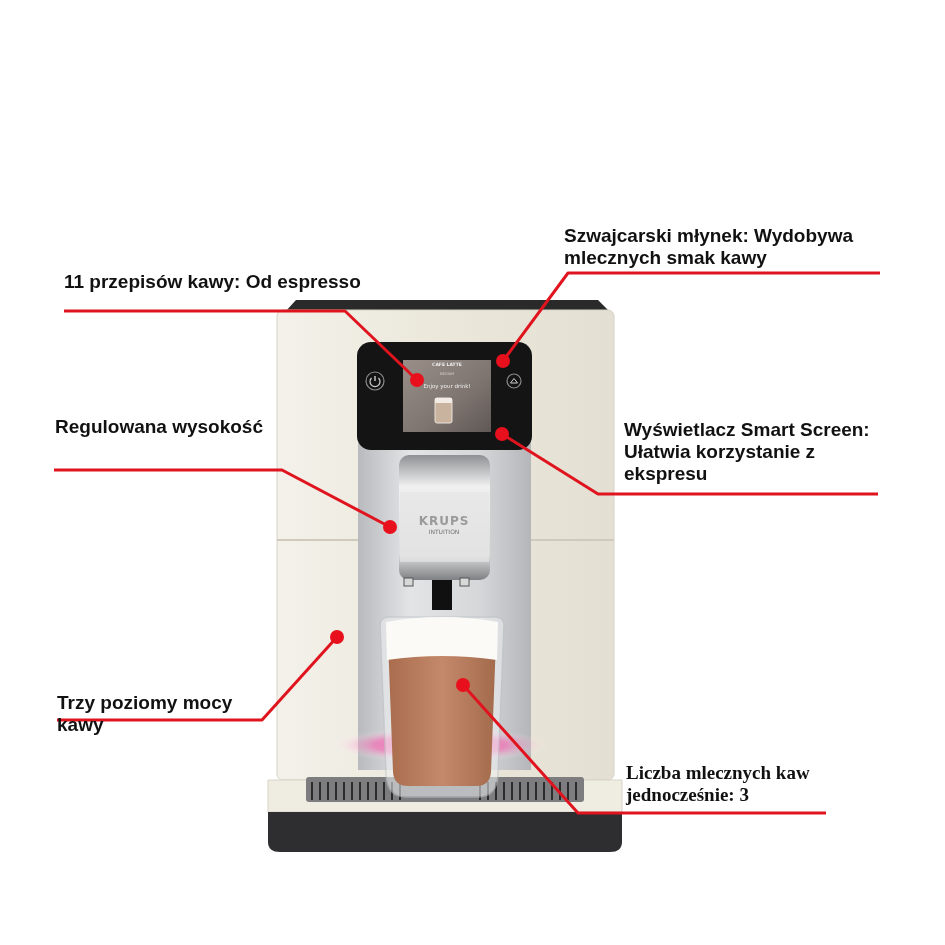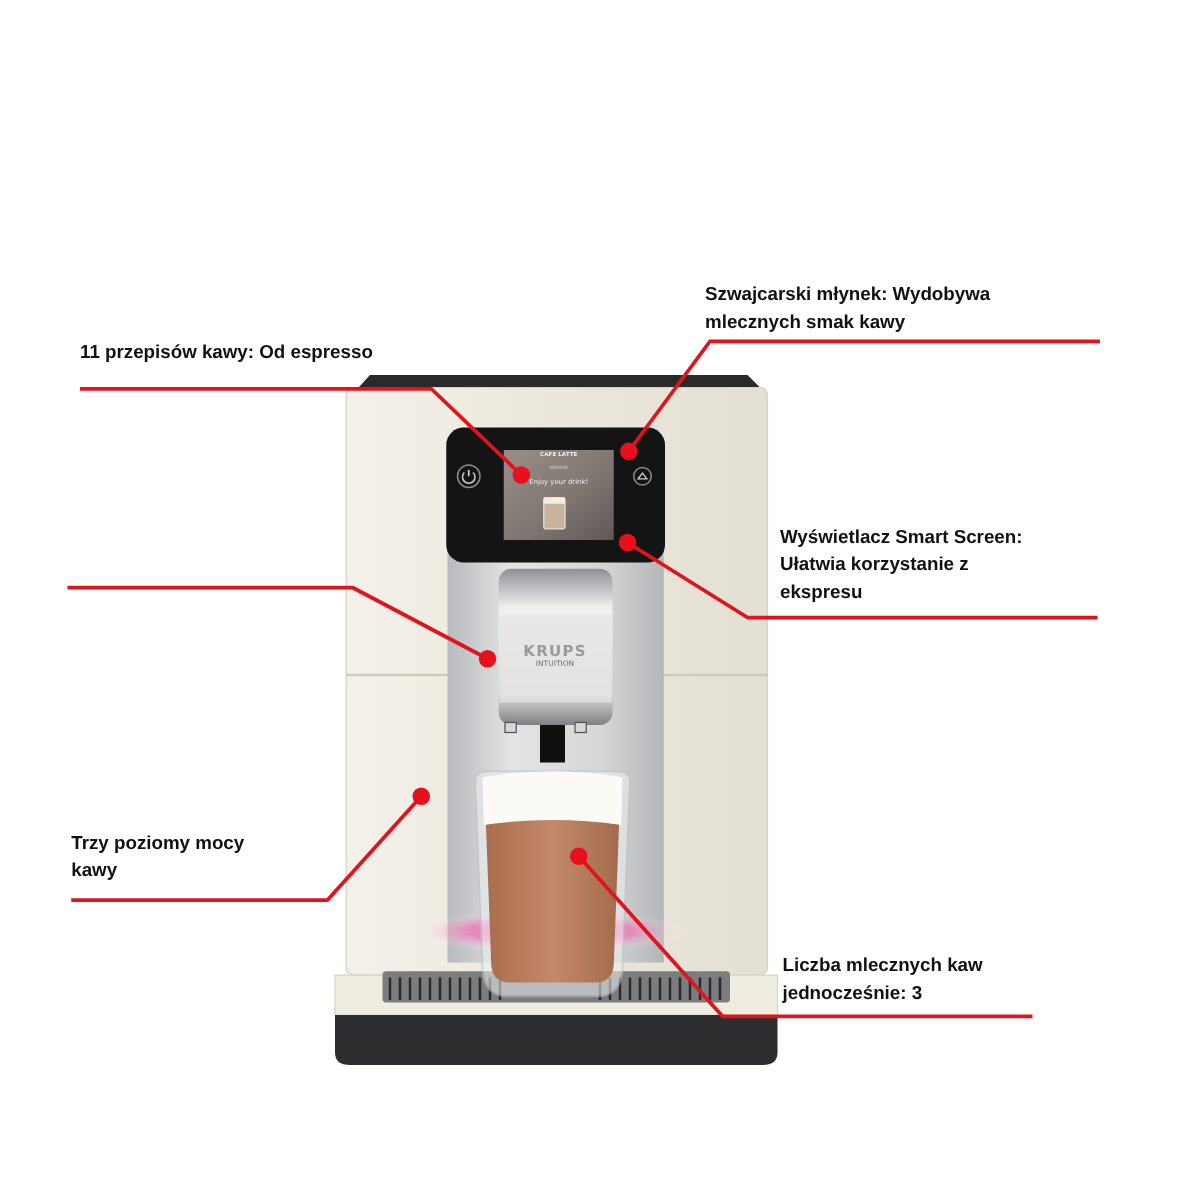--- a/index.html
+++ b/index.html
@@ -1,17 +1,17 @@
 <!DOCTYPE html>
 <html><head>
 <meta charset="utf-8">
 <style>
   html,body{margin:0;padding:0;background:#ffffff;}
   #stage{position:relative;width:945px;height:945px;overflow:hidden;background:#ffffff;font-family:"Liberation Sans",sans-serif;}
-  .label{position:absolute;font-weight:bold;font-size:15px;line-height:22px;color:#111111;white-space:nowrap;}
+  .label{position:absolute;font-weight:bold;font-size:19px;line-height:22px;color:#111111;white-space:nowrap;}
   .label span{display:block;}
   svg{position:absolute;left:0;top:0;}
   .screen-text{position:absolute;font-family:"DejaVu Sans",sans-serif;color:#eeeeee;text-align:center;width:80px;}
   .brand{position:absolute;font-family:"DejaVu Sans",sans-serif;color:#9a9a9a;text-align:center;}
 </style>
 </head>
 <body>
 
 <div id="stage">
 
@@ -148,31 +148,32 @@
   <div class="label" style="left:64px;top:260px;margin-top:11px;">
     <span>11 przepisów kawy: Od espresso</span>
   </div>
 
   <div class="label" style="left:564px;top:225px;">
     <span>Szwajcarski młynek: Wydobywa</span>
     <span>mlecznych smak kawy</span>
   </div>
 
   <div class="label" style="left:55px;top:416px;">
+    <span>Regulowana wysokość</span>
   </div>
 
   <div class="label" style="left:624px;top:419px;">
     <span>Wyświetlacz Smart Screen:</span>
     <span>Ułatwia korzystanie z</span>
     <span>ekspresu</span>
   </div>
 
-  <div class="label" style="left:57px;top:664px;">
+  <div class="label" style="left:57px;top:692px;">
     <span>Trzy poziomy mocy</span>
     <span>kawy</span>
   </div>
 
-  <div class="label" style="left:626px;top:762px;">
+  <div class="label" style="left:626px;top:762px;font-family:Liberation Serif, serif;">
     <span>Liczba mlecznych kaw</span>
     <span>jednocześnie: 3</span>
   </div>
 
 </div>
 
 </body></html>

